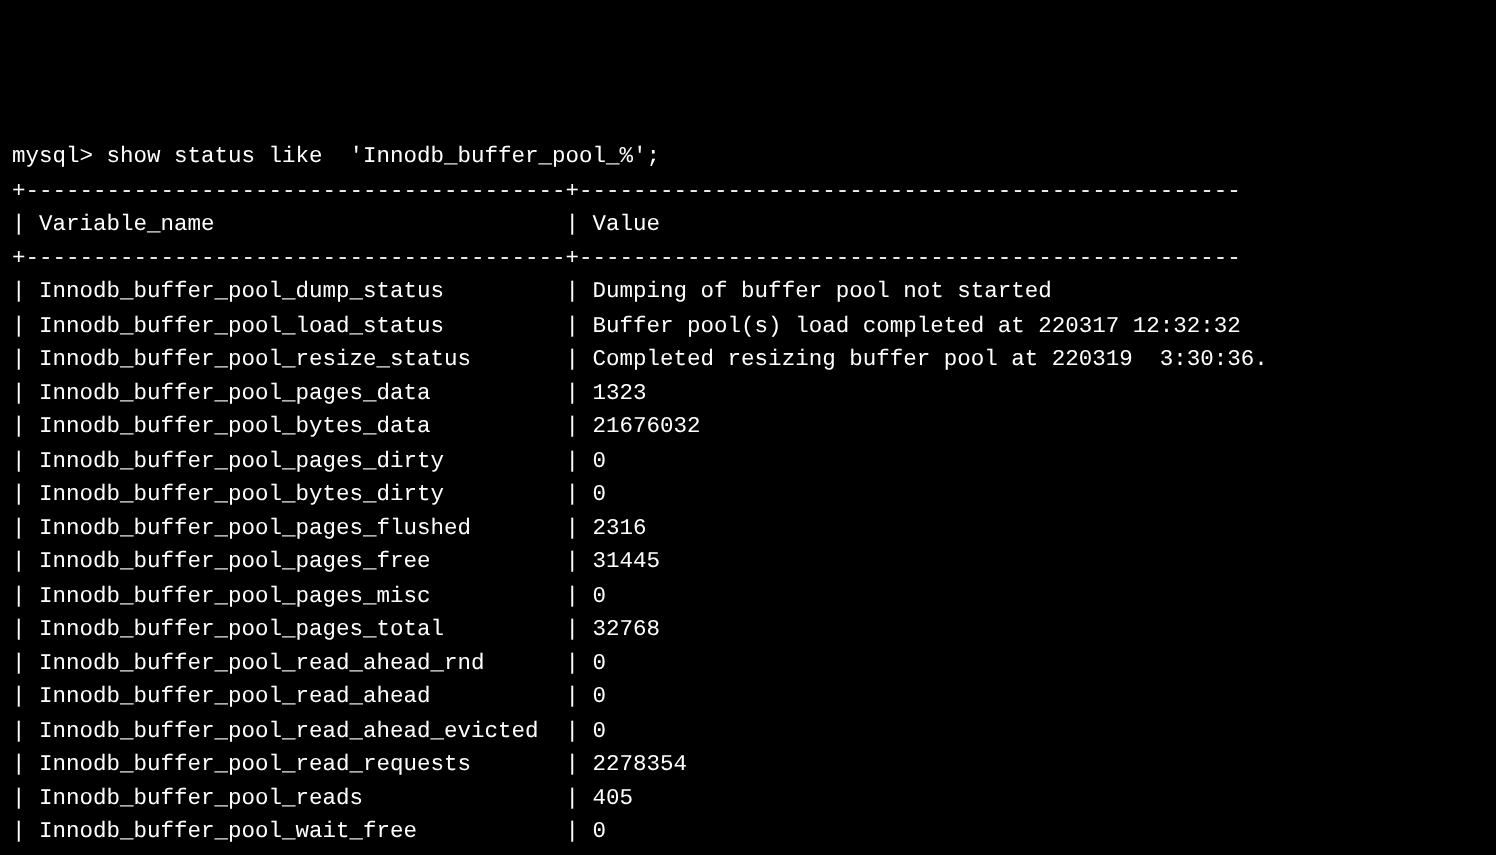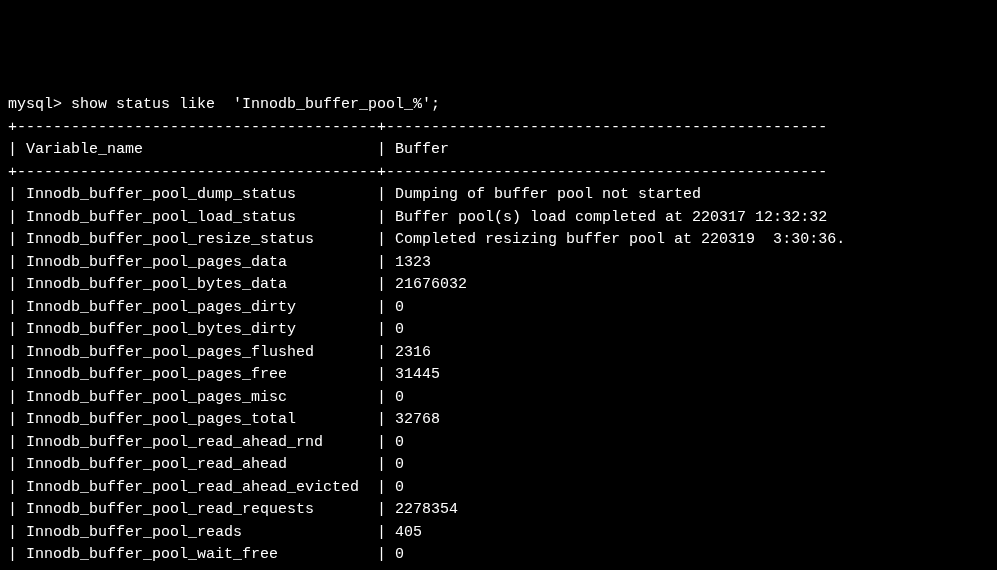--- a/index.html
+++ b/index.html
@@ -23,21 +23,21 @@
       white-space: pre;
     }
   </style>
 </head>
 <body>
 
 
 
 <div class="terminal"><span>mysql&gt; </span><span>show status like  'Innodb_buffer_pool_%';</span>
 <span>+----------------------------------------+-------------------------------------------------</span>
-<span>| Variable_name                          | Buffer</span>
+<span>| Variable_name                          | Value</span>
 <span>+----------------------------------------+-------------------------------------------------</span>
 <span id="table-body">| Innodb_buffer_pool_dump_status         | Dumping of buffer pool not started
 | Innodb_buffer_pool_load_status         | Buffer pool(s) load completed at 220317 12:32:32
 | Innodb_buffer_pool_resize_status       | Completed resizing buffer pool at 220319  3:30:36.
 | Innodb_buffer_pool_pages_data          | 1323
 | Innodb_buffer_pool_bytes_data          | 21676032
 | Innodb_buffer_pool_pages_dirty         | 0
 | Innodb_buffer_pool_bytes_dirty         | 0
 | Innodb_buffer_pool_pages_flushed       | 2316
 | Innodb_buffer_pool_pages_free          | 31445

